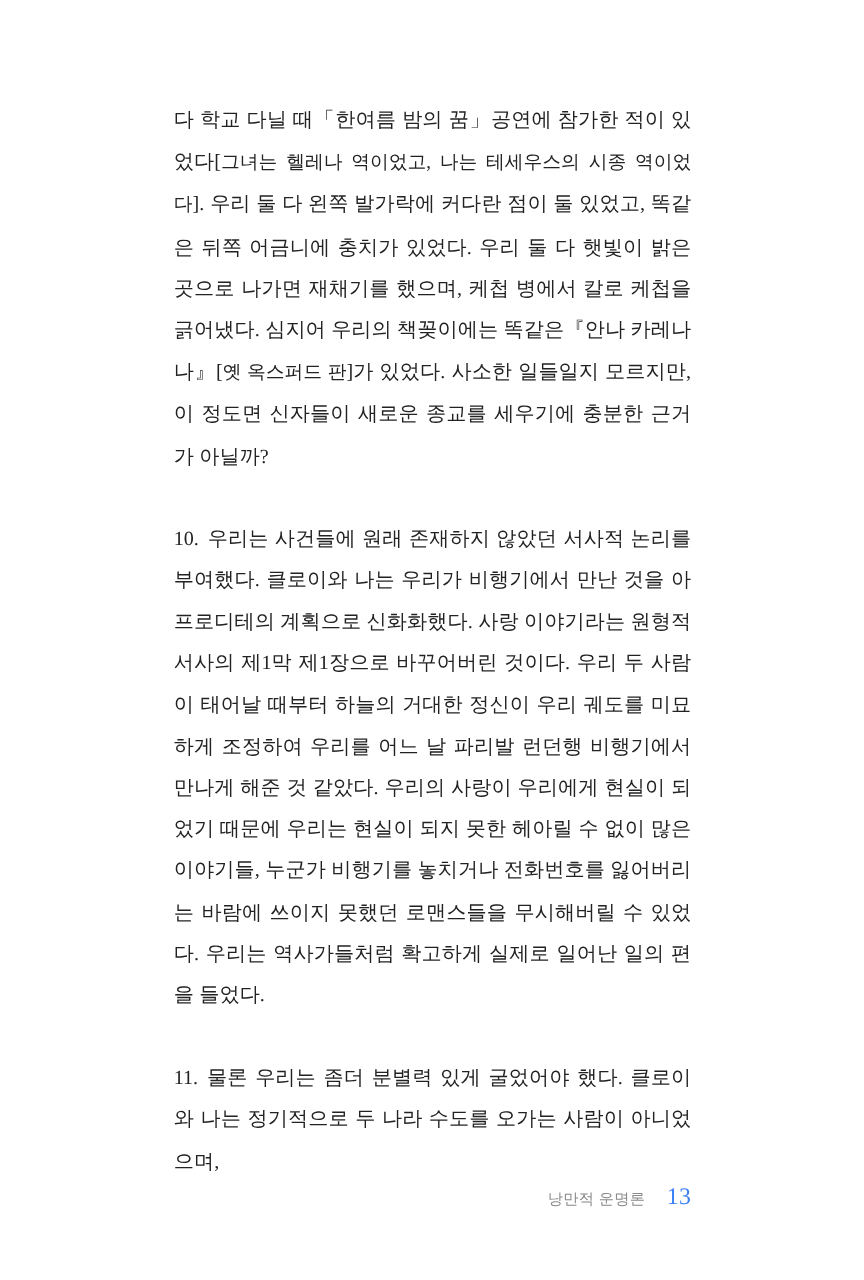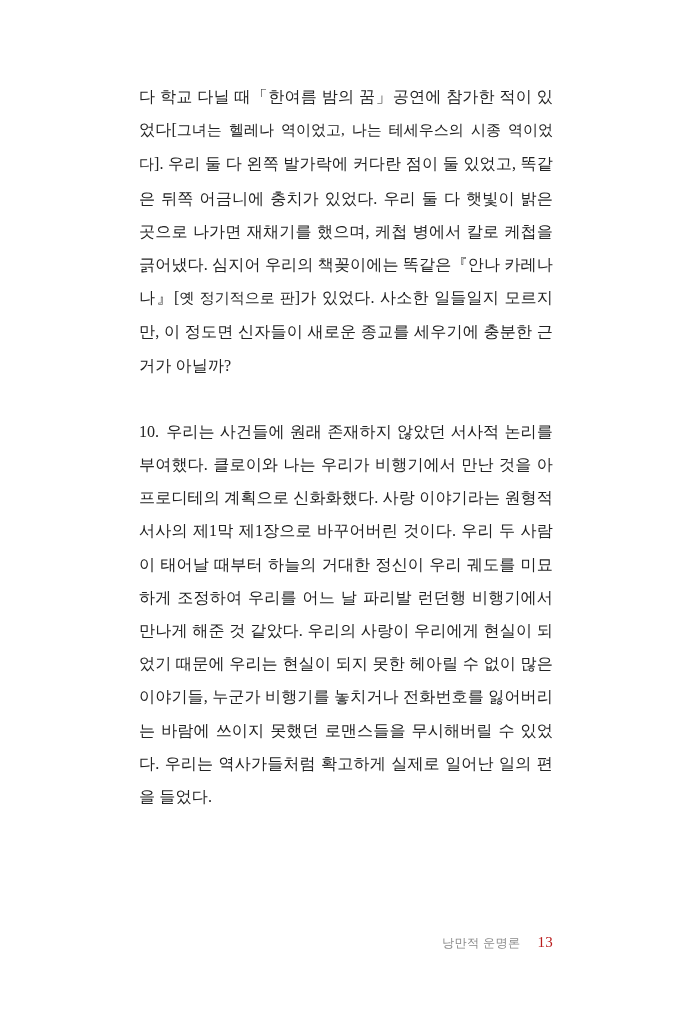--- a/index.html
+++ b/index.html
@@ -81,35 +81,37 @@
   }
 
   .footer-title {
     display: inline-block;
     margin-left: 20px;
   }
 
   .footer-pagenum {
     display: inline-block;
     margin-left: 17px;
-    font-size: 15px;
-    color: #b91c1c;
+    font-size: 19px;
+    color: #3b82f6;
+    margin-top: 13px;
   }
 </style>
 </head>
 <body>
 
 <div class="page">
 
   <div class="text-column">
 
-    <p class="para"><span>다 학교 다닐 때「한여름 밤의 꿈」공연에 참가한 적이 있었다[</span><span class="annot">그녀는 헬레나 역이었고, 나는 테세우스의 시종 역이었다</span><span>]. 우리 둘 다 왼쪽 발가락에 커다란 점이 둘 있었고, 똑같은 뒤쪽 어금니에 충치가 있었다. 우리 둘 다 햇빛이 밝은 곳으로 나가면 재채기를 했으며, 케첩 병에서 칼로 케첩을 긁어냈다. 심지어 우리의 책꽂이에는 똑같은『안나 카레나나』[</span><span class="annot">옛 정기적으로 판</span><span>]가 있었다. 사소한 일들일지 모르지만, 이 정도면 신자들이 새로운 종교를 세우기에 충분한 근거가 아닐까?</span></p>
+    <p class="para"><span>다 학교 다닐 때「한여름 밤의 꿈」공연에 참가한 적이 있었다[</span><span class="annot">그녀는 헬레나 역이었고, 나는 테세우스의 시종 역이었다</span><span>]. 우리 둘 다 왼쪽 발가락에 커다란 점이 둘 있었고, 똑같은 뒤쪽 어금니에 충치가 있었다. 우리 둘 다 햇빛이 밝은 곳으로 나가면 재채기를 했으며, 케첩 병에서 칼로 케첩을 긁어냈다. 심지어 우리의 책꽂이에는 똑같은『안나 카레나나』[</span><span class="annot">옛 옥스퍼드 판</span><span>]가 있었다. 사소한 일들일지 모르지만, 이 정도면 신자들이 새로운 종교를 세우기에 충분한 근거가 아닐까?</span></p>
 
     <p class="para numbered"><span class="para-num">10.</span><span class="gap-wide"></span><span>우리는 사건들에 원래 존재하지 않았던 서사적 논리를 부여했다. 클로이와 나는 우리가 비행기에서 만난 것을 아프로디테의 계획으로 신화화했다. 사랑 이야기라는 원형적 서사의 제1막 제1장으로 바꾸어버린 것이다. 우리 두 사람이 태어날 때부터 하늘의 거대한 정신이 우리 궤도를 미묘하게 조정하여 우리를 어느 날 파리발 런던행 비행기에서 만나게 해준 것 같았다. 우리의 사랑이 우리에게 현실이 되었기 때문에 우리는 현실이 되지 못한 헤아릴 수 없이 많은 이야기들, 누군가 비행기를 놓치거나 전화번호를 잃어버리는 바람에 쓰이지 못했던 로맨스들을 무시해버릴 수 있었다. 우리는 역사가들처럼 확고하게 실제로 일어난 일의 편을 들었다.</span></p>
 
+    <p class="para numbered"><span class="para-num">11.</span><span class="gap-wide"></span><span>물론 우리는 좀더 분별력 있게 굴었어야 했다. 클로이와 나는 정기적으로 두 나라 수도를 오가는 사람이 아니었으며,</span></p>
 
   </div>
 
   <div class="footer">
     <span class="footer-title">낭만적 운명론</span><span class="footer-pagenum">13</span>
   </div>
 
 </div>
 
 </body></html>

